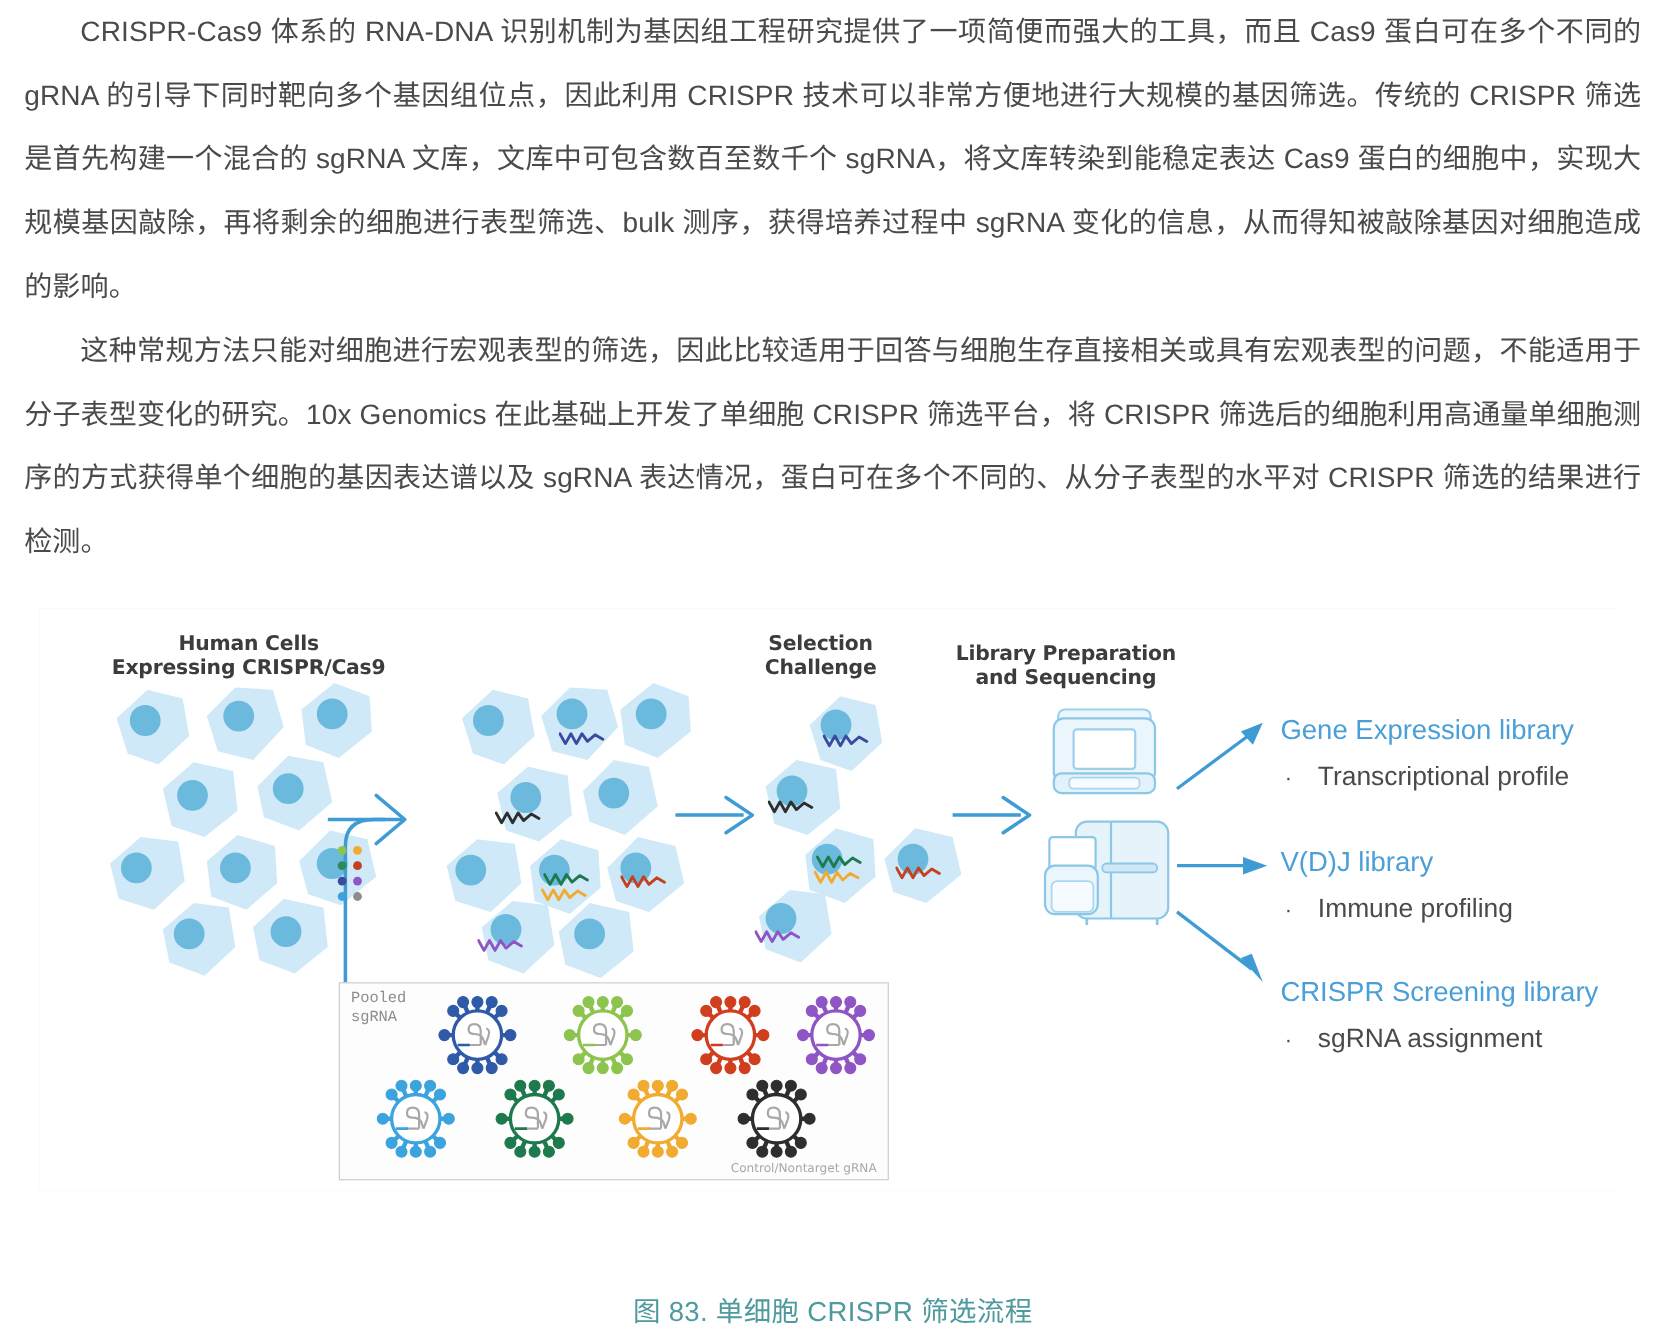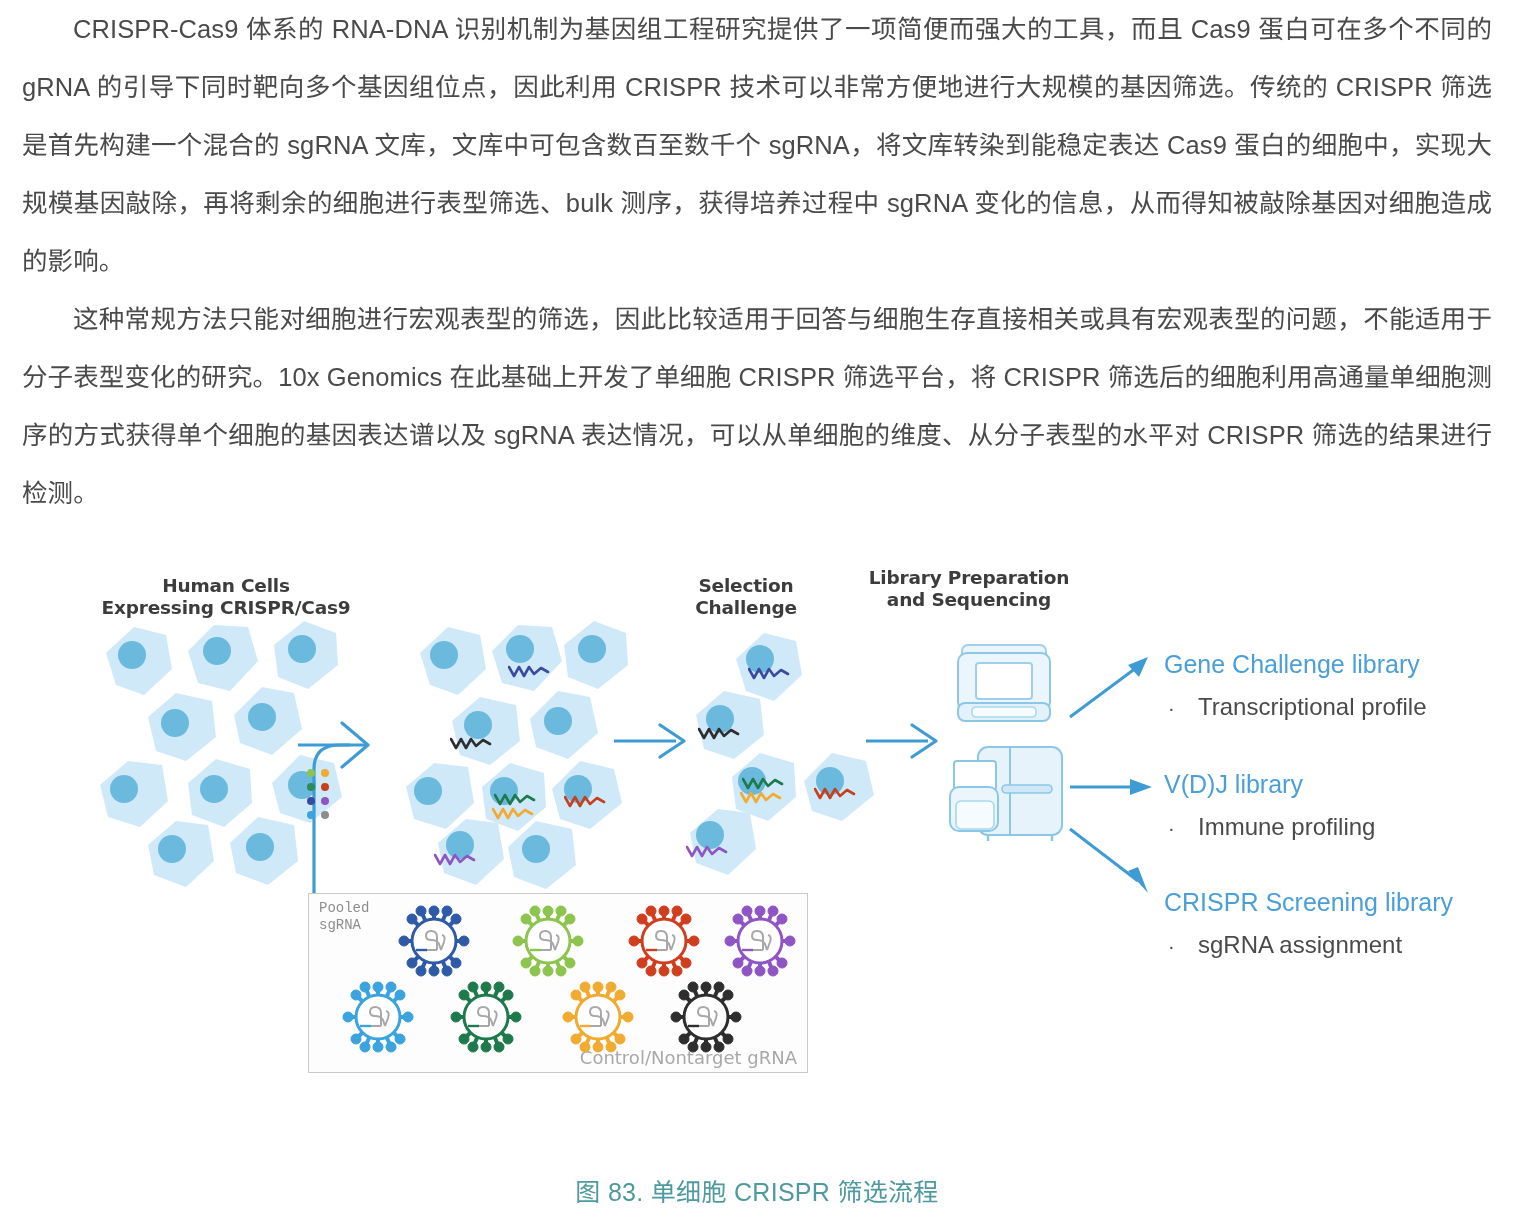--- a/index.html
+++ b/index.html
@@ -98,21 +98,21 @@
     font-size: 14px;
     line-height: 17px;
     color: #8d8d8d;
     font-family: Liberation Mono, monospace;
     white-space: pre-line;
   }
   .control-label {
     position: absolute;
     right: 10px;
     bottom: 4px;
-    font-size: 18px;
+    font-size: 11px;
     color: #a8a8a8;
     font-family: "DejaVu Sans", sans-serif;
   }
   .virion { position: absolute; width: 74px; height: 74px; }
   .virion svg { display:block; width:100%; height:100%; }
 
   
   .instrument { position: absolute; }
   .instrument svg { display:block; }
 
@@ -153,31 +153,31 @@
     font-size: 25px;
     color: #4e9a9e;
     letter-spacing: 0.3px;
   }
 </style>
 </head>
 <body>
 
 <div class="doc-body">
   <p class="para">CRISPR-Cas9 体系的 RNA-DNA 识别机制为基因组工程研究提供了一项简便而强大的工具，而且 Cas9 蛋白可在多个不同的 gRNA 的引导下同时靶向多个基因组位点，因此利用 CRISPR 技术可以非常方便地进行大规模的基因筛选。传统的 CRISPR 筛选是首先构建一个混合的 sgRNA 文库，文库中可包含数百至数千个 sgRNA，将文库转染到能稳定表达 Cas9 蛋白的细胞中，实现大规模基因敲除，再将剩余的细胞进行表型筛选、bulk 测序，获得培养过程中 sgRNA 变化的信息，从而得知被敲除基因对细胞造成的影响。</p>
-  <p class="para">这种常规方法只能对细胞进行宏观表型的筛选，因此比较适用于回答与细胞生存直接相关或具有宏观表型的问题，不能适用于分子表型变化的研究。10x Genomics 在此基础上开发了单细胞 CRISPR 筛选平台，将 CRISPR 筛选后的细胞利用高通量单细胞测序的方式获得单个细胞的基因表达谱以及 sgRNA 表达情况，可以从单细胞的维度、从分子表型的水平对 CRISPR 筛选的结果进行检测。</p>
+  <p class="para">这种常规方法只能对细胞进行宏观表型的筛选，因此比较适用于回答与细胞生存直接相关或具有宏观表型的问题，不能适用于分子表型变化的研究。10x Genomics 在此基础上开发了单细胞 CRISPR 筛选平台，将 CRISPR 筛选后的细胞利用高通量单细胞测序的方式获得单个细胞的基因表达谱以及 sgRNA 表达情况，蛋白可在多个不同的、从分子表型的水平对 CRISPR 筛选的结果进行检测。</p>
 </div>
 
 <div class="figure-wrap">
   <div class="figure-inner">
 
     <div class="stage-title" style="left:30px; top:22px; width:320px;">Human Cells
 Expressing CRISPR/Cas9</div>
     <div class="stage-title" style="left:620px; top:22px; width:180px;">Selection
 Challenge</div>
-    <div class="stage-title" style="left:808px; top:14px; width:250px;">Library Preparation
+    <div class="stage-title" style="left:808px; top:31px; width:250px;">Library Preparation
 and Sequencing</div>
 
     <div class="cell" style="left:64px; top:72px;">
       <svg viewBox="0 0 76 72">
           <polygon class="cellbody" points="6,28 34,2 66,10 72,44 44,70 16,60"></polygon>
           <circle class="nucleus" cx="32" cy="30" r="14"></circle>
         </svg>
     </div>
     <div class="cell" style="left:148px; top:68px;">
       <svg viewBox="0 0 76 72">
@@ -441,21 +441,21 @@
     <svg class="arrow-svg" style="left:1030px; top:222px;" width="90" height="24" viewBox="0 0 90 24">
       <line x1="4" y1="12" x2="70" y2="12" stroke="#3f9bd4" stroke-width="3"></line>
       <path d="M86,12 L64,4 L64,20 Z" fill="#3f9bd4"></path>
     </svg>
     <svg class="arrow-svg" style="left:1030px; top:270px;" width="90" height="76" viewBox="0 0 90 76">
       <line x1="4" y1="6" x2="72" y2="58" stroke="#3f9bd4" stroke-width="3"></line>
       <path d="M82,70 L62,48 L72,44 Z" fill="#3f9bd4"></path>
     </svg>
 
     <div class="lib-group" style="left:1128px; top:96px;">
-      <div class="lib-title">Gene Challenge library</div>
+      <div class="lib-title">Gene Expression library</div>
       <div class="lib-bullet">
         <span class="dot">·</span>
         <span>Transcriptional profile</span>
       </div>
     </div>
 
     <div class="lib-group" style="left:1128px; top:216px;">
       <div class="lib-title">V(D)J library</div>
       <div class="lib-bullet">
         <span class="dot">·</span>

